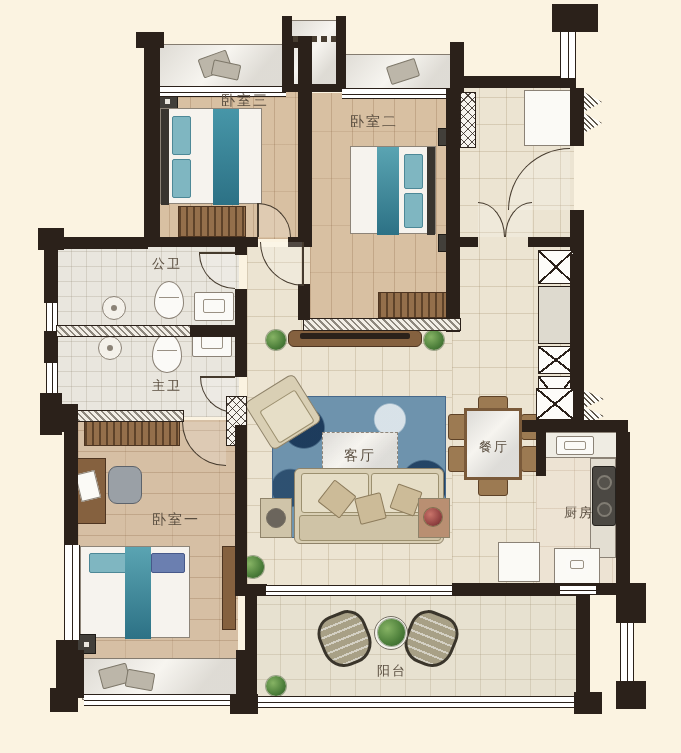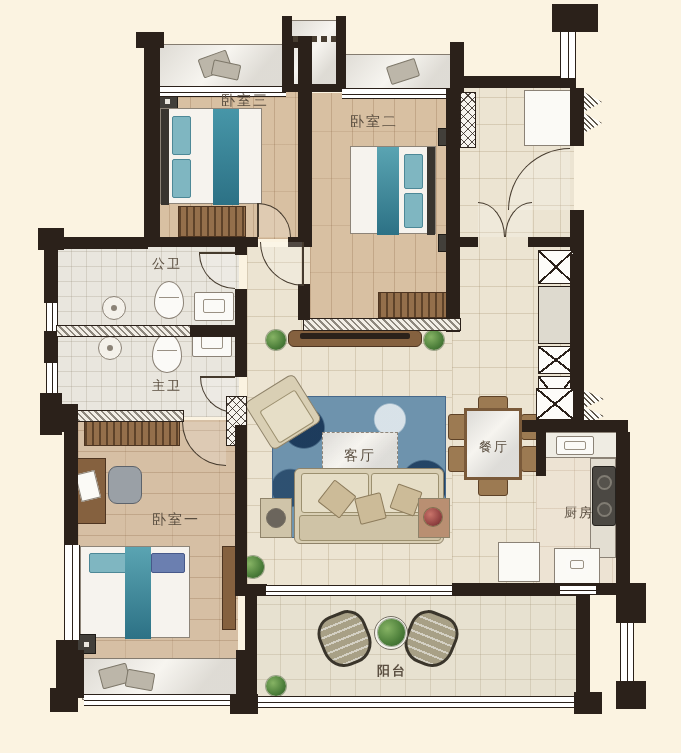--- a/index.html
+++ b/index.html
@@ -306,15 +306,15 @@
   <div class="blk" style="left:616px;top:681px;width:30px;height:28px;"></div>
 
   <div class="label big" style="left:245px;top:101px;">卧室三</div>
   <div class="label big" style="left:374px;top:122px;">卧室二</div>
   <div class="label" style="left:167px;top:264px;">公卫</div>
   <div class="label" style="left:167px;top:386px;">主卫</div>
   <div class="label big" style="left:176px;top:520px;">卧室一</div>
   <div class="label big" style="left:360px;top:456px;">客厅</div>
   <div class="label" style="left:494px;top:447px;">餐厅</div>
   <div class="label" style="left:579px;top:513px;">厨房</div>
-  <div class="label" style="left:392px;top:671px;font-weight:bold;">阳台</div>
+  <div class="label" style="left:392px;top:671px;">阳台</div>
 
 </div>
 
 </body></html>

